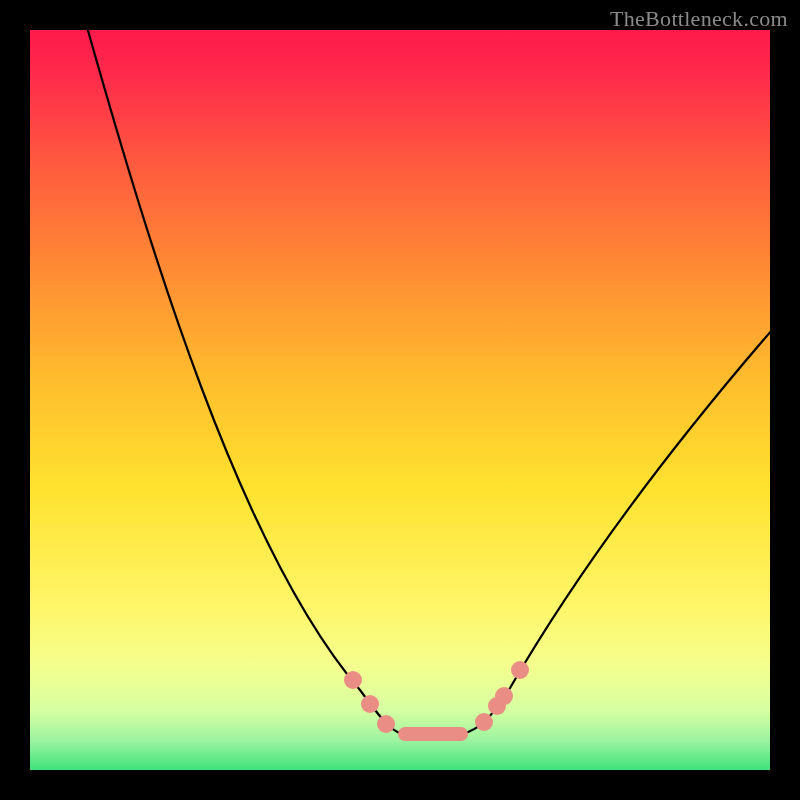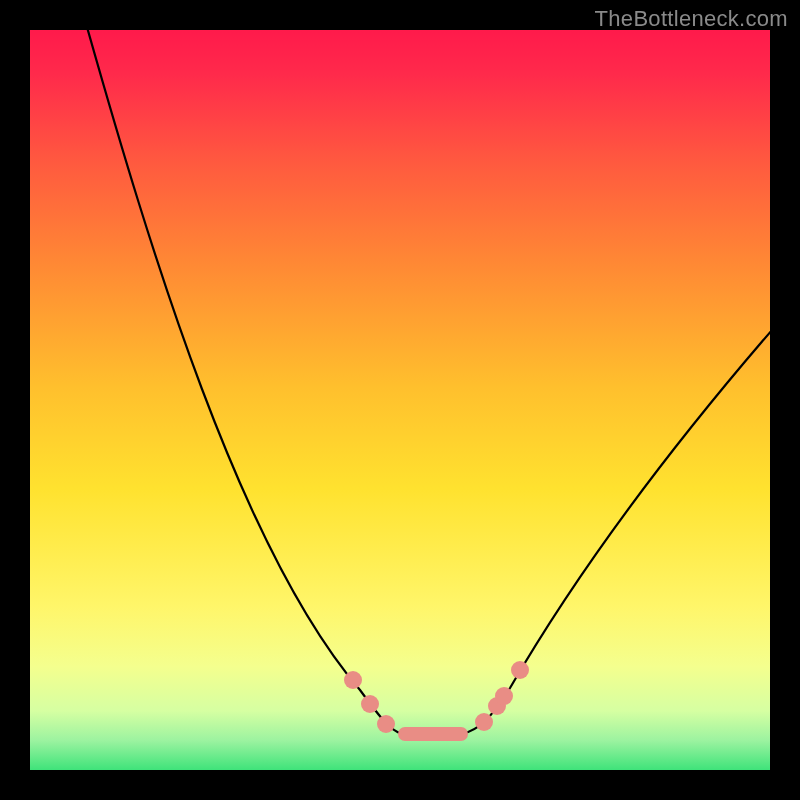--- a/index.html
+++ b/index.html
@@ -33,21 +33,21 @@
   .curve-svg {
     position: absolute;
     inset: 0;
     width: 740px;
     height: 740px;
   }
   .watermark {
     position: absolute;
     top: 6px;
     right: 12px;
-    font-family: Liberation Sans, sans-serif;
+    font-family: Liberation Serif, serif;
     font-size: 22px;
     color: #8a8a8a;
     letter-spacing: 0.3px;
   }
 </style>
 </head>
 <body>
 
 <div class="frame">
   <div class="plot-area">

